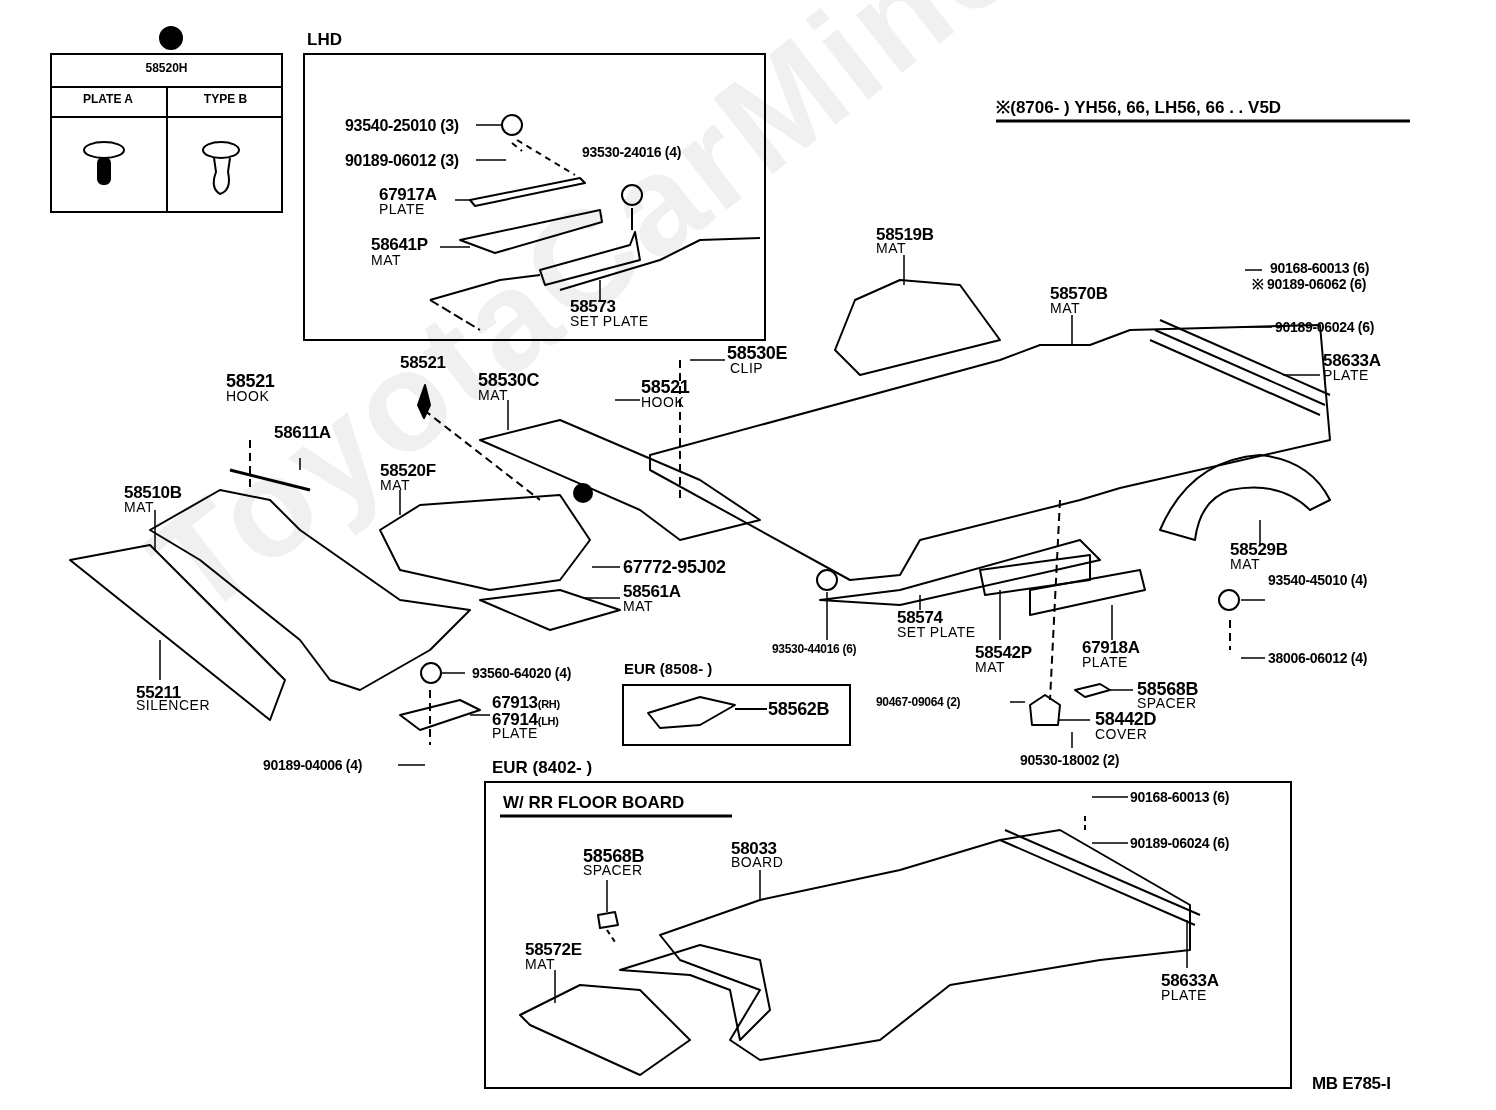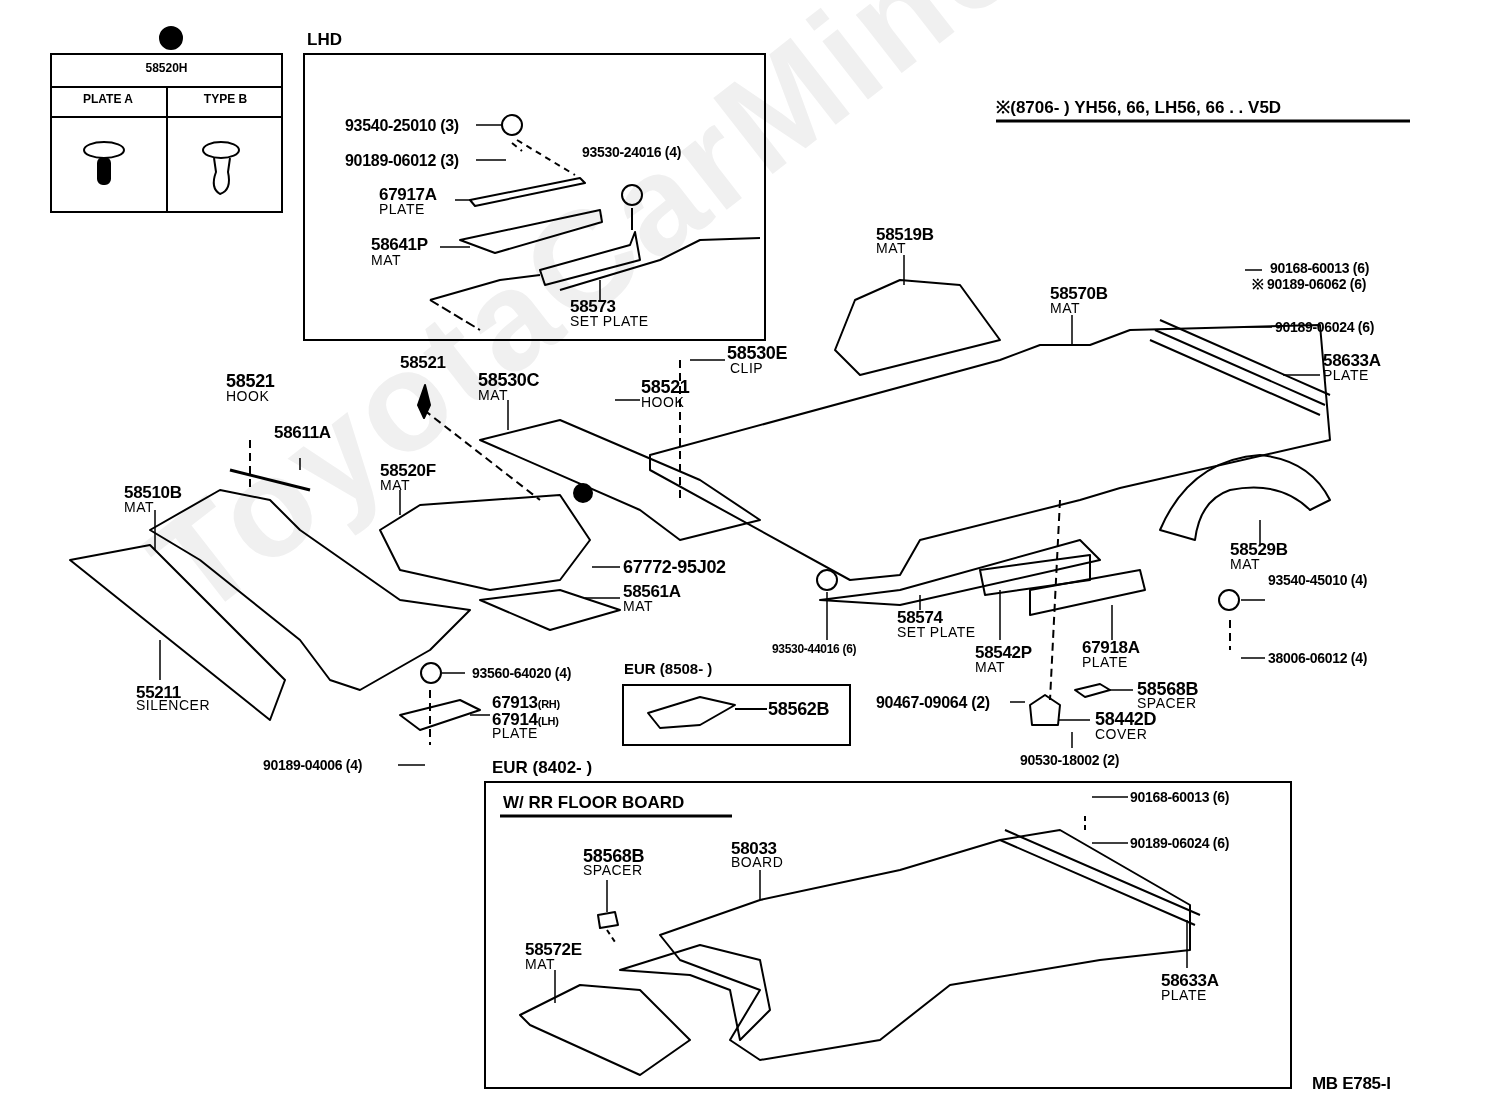--- a/index.html
+++ b/index.html
@@ -185,21 +185,21 @@
 <div class="sub" style="left:1082px;top:657px">PLATE</div>
 <div class="lbl" style="left:1268px;top:573px;font-size:14px">93540-45010 (4)</div>
 <div class="lbl" style="left:1268px;top:651px;font-size:14px">38006-06012 (4)</div>
 <div class="lbl big" style="left:136px;top:684px">55211</div>
 <div class="sub" style="left:136px;top:700px">SILENCER</div>
 <div class="lbl" style="left:472px;top:666px;font-size:14px">93560-64020 (4)</div>
 <div class="lbl big" style="left:492px;top:694px"><span>67913</span><span style="font-size:11px">(RH)</span></div>
 <div class="lbl big" style="left:492px;top:711px"><span>67914</span><span style="font-size:11px">(LH)</span></div>
 <div class="sub" style="left:492px;top:728px">PLATE</div>
 <div class="lbl" style="left:263px;top:758px;font-size:14px">90189-04006 (4)</div>
-<div class="lbl" style="left:876px;top:695px;font-size:16px">90467-09064 (2)</div>
+<div class="lbl" style="left:876px;top:695px;font-size:12px">90467-09064 (2)</div>
 <div class="lbl" style="left:1137px;top:682px">58568B</div>
 <div class="sub" style="left:1137px;top:698px">SPACER</div>
 <div class="lbl" style="left:1095px;top:712px">58442D</div>
 <div class="sub" style="left:1095px;top:729px">COVER</div>
 <div class="lbl" style="left:1020px;top:753px;font-size:14px">90530-18002 (2)</div>
 
 <div class="hdr" style="left:624px;top:660px;font-size:15px">EUR (8508-        )</div>
 <div class="box" style="left:622px;top:684px;width:229px;height:62px;"></div>
 <div class="lbl" style="left:768px;top:702px">58562B</div>
 

